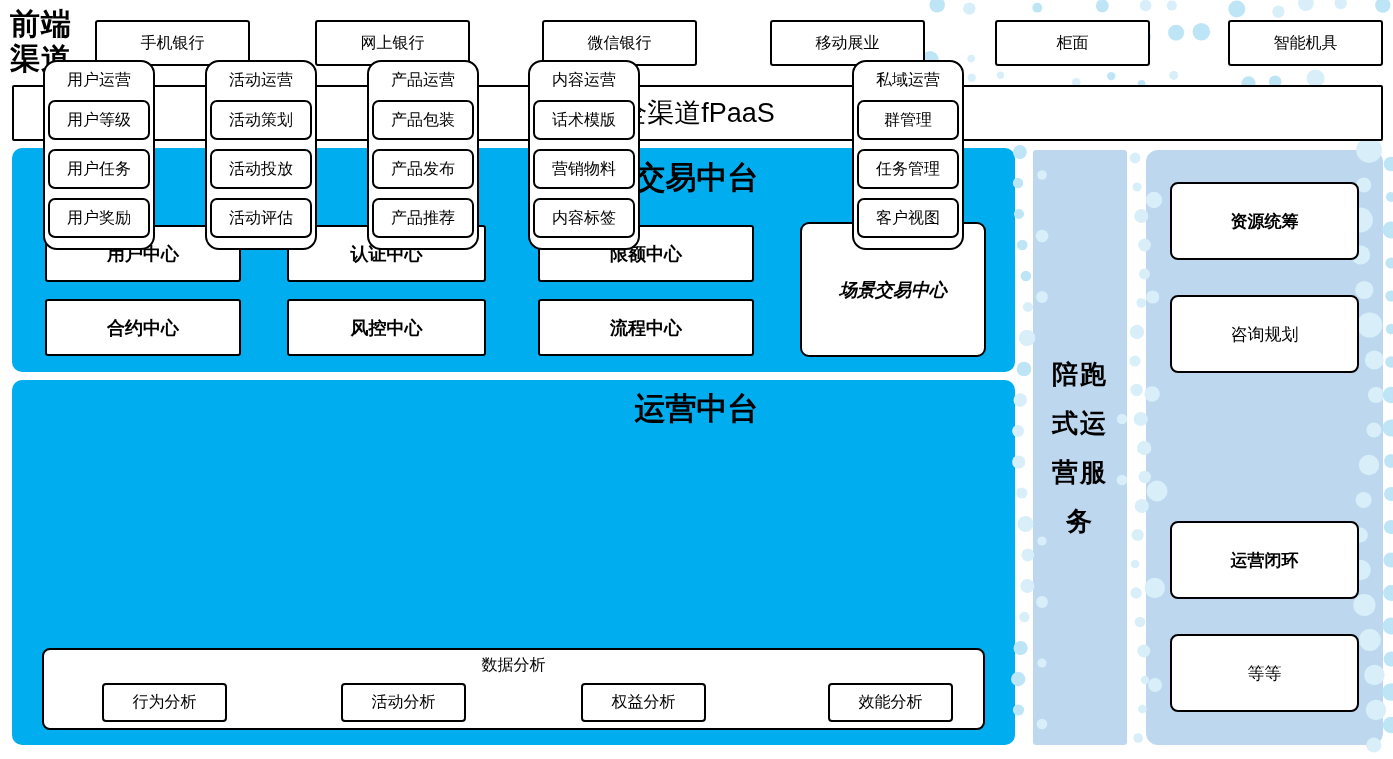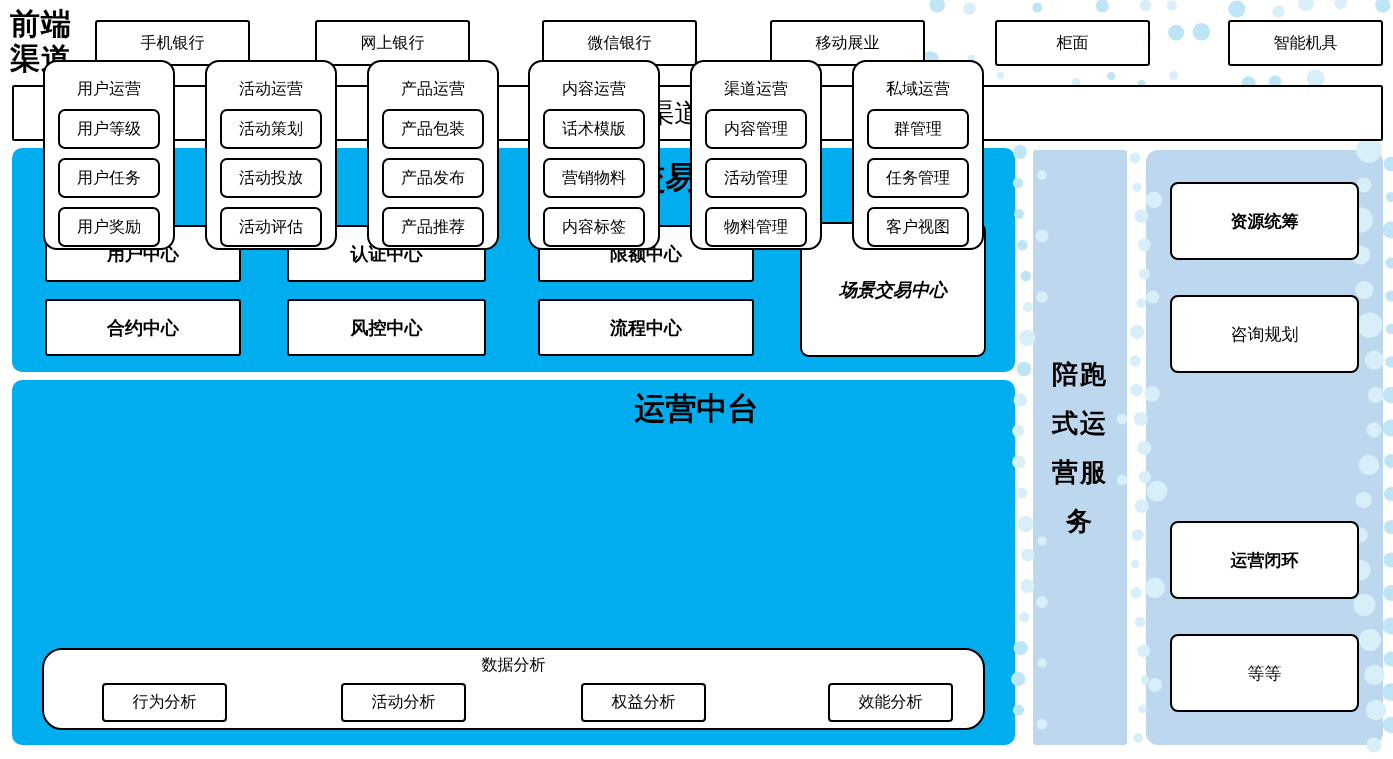--- a/index.html
+++ b/index.html
@@ -29,30 +29,30 @@
   .bluesec { position:absolute; left:12px; width:1003px; background:#00AEEF; border-radius:10px; z-index:1; }
   .sec-trading { top:148px; height:224px; }
   .sec-ops { top:380px; height:365px; }
   .sec-title { position:absolute; left:0; width:100%; text-align:center;
     font-family:"Liberation Serif", serif; font-weight:700; font-size:31px; z-index:3; }
 
   .tbox { height:57px; font-size:18px; font-weight:600; border-radius:3px; }
   .scene-box { left:788px; top:74px; width:186px; height:135px; border-radius:9px; font-size:18px; font-weight:600;font-style:italic; }
 
   
-  .opcol { position:absolute; top:60px; width:132px; height:190px; background:#fff;
+  .opcol { position:absolute; top:60px; width:112px; height:190px; background:#fff;
     border:2px solid #000; border-radius:14px; display:flex; flex-direction:column;
-    align-items:center; padding-top:16px; gap:9px; z-index:3; }
+    align-items:center; padding-top:7px; gap:9px; z-index:3; }
   .opcol .hd { font-size:16px; font-weight:500; line-height:22px; }
   .opcol .it { width:102px; height:40px; background:#fff; border:2px solid #000; border-radius:7px;
     display:flex; align-items:center; justify-content:center; font-size:16px; font-weight:500; }
 
   
   .da { position:absolute; left:30px; top:268px; width:943px; height:82px; background:#fff;
-    border:2px solid #000; border-radius:20px; z-index:3; }
+    border:2px solid #000; border-radius:8px; z-index:3; }
   .da .hd { position:absolute; top:5px; width:100%; text-align:center; font-size:16px; font-weight:500; }
   .da .it { position:absolute; top:33px; width:125px; height:39px; background:#fff; border:2px solid #000;
     border-radius:4px; display:flex; align-items:center; justify-content:center; font-size:16px; font-weight:500; }
 
   
   .accompany-bar { position:absolute; left:1033px; top:150px; width:94px; height:595px;
     background:#BDD7EE; border-radius:3px; z-index:1; }
   .accompany-label { position:absolute; left:1033px; top:150px; width:94px; height:595px;
     display:flex; align-items:center; justify-content:center; z-index:3; }
   .accompany-label span { display:block; width:60px; font-size:26px; line-height:49px; font-weight:600;
@@ -238,26 +238,20 @@
     <div class="it">产品包装</div>
     <div class="it">产品发布</div>
     <div class="it">产品推荐</div>
   </div>
   <div class="opcol" style="left:528px">
     <div class="hd">内容运营</div>
     <div class="it">话术模版</div>
     <div class="it">营销物料</div>
     <div class="it">内容标签</div>
   </div>
-  <div class="opcol" style="left:690px">
-    <div class="hd">渠道运营</div>
-    <div class="it">内容管理</div>
-    <div class="it">活动管理</div>
-    <div class="it">物料管理</div>
-  </div>
   <div class="opcol" style="left:852px">
     <div class="hd">私域运营</div>
     <div class="it">群管理</div>
     <div class="it">任务管理</div>
     <div class="it">客户视图</div>
   </div>
 
   <div class="da" style="left:42px; top:648px;">
     <div class="hd">数据分析</div>
     <div class="it" style="left:58px">行为分析</div>

